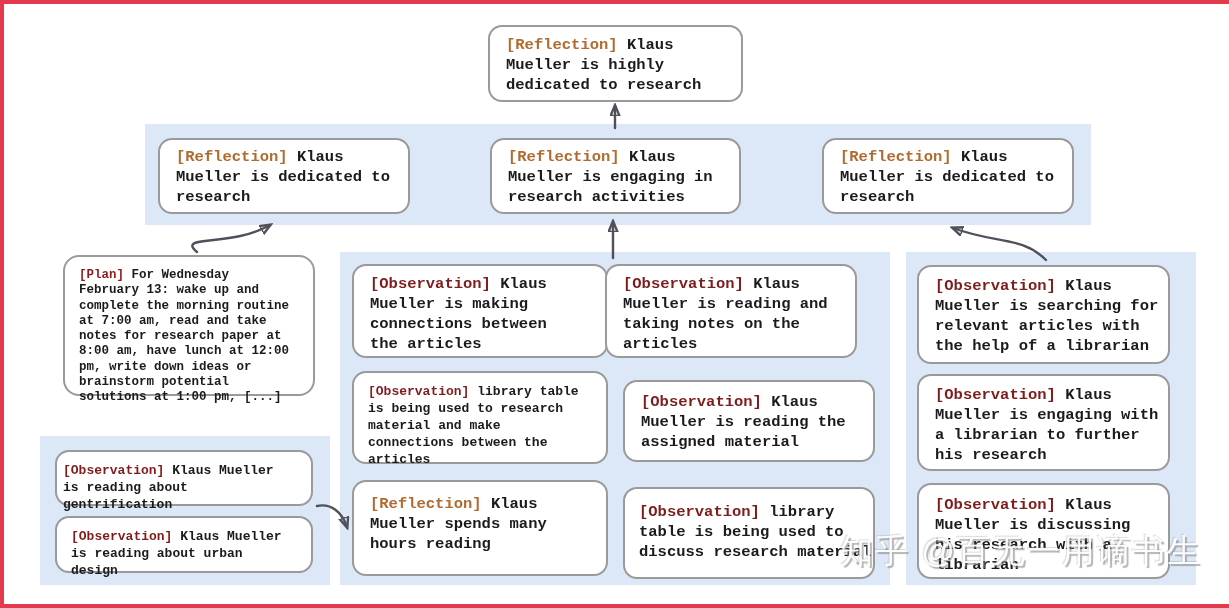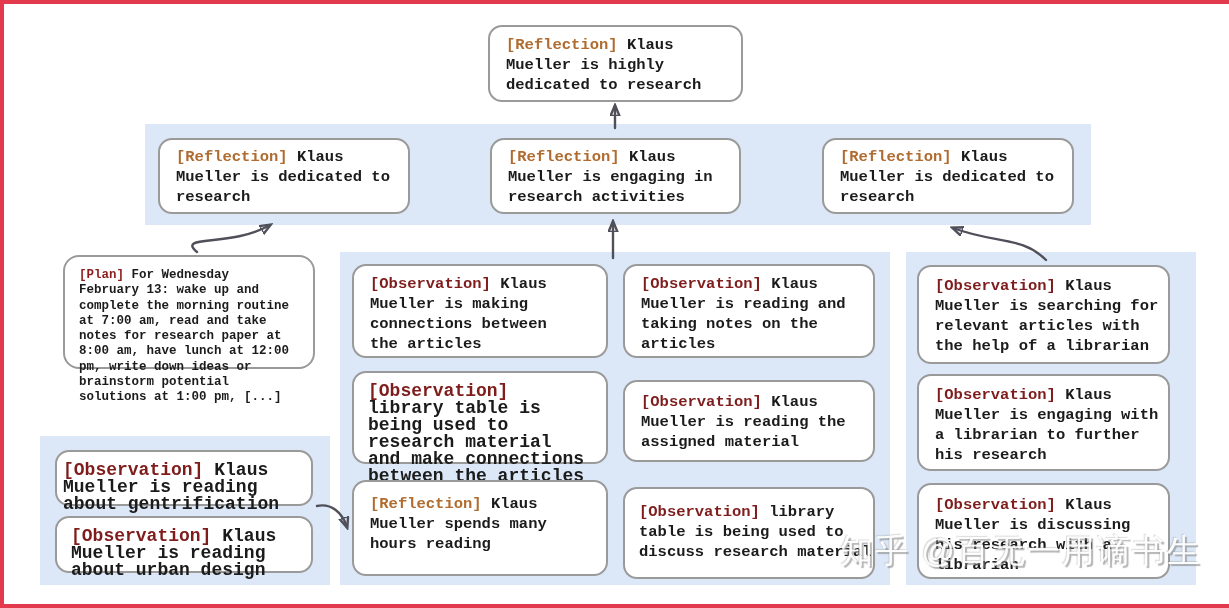--- a/index.html
+++ b/index.html
@@ -14,21 +14,21 @@
   .node {
     position:absolute; background:#ffffff; border:2px solid #9a9a9a;
     border-radius:14px; z-index:10; box-sizing:border-box;
   }
   .nt {
     font-weight:700; color:#1b1b1b; margin-left:16px;
     word-spacing:normal;
   }
   .lg { font-size:15.5px; line-height:20px; }
   .sm { font-size:12.5px; line-height:15.3px; }
-  .md { font-size:18px; line-height:17px; }
+  .md { font-size:13px; line-height:17px; }
   .lbl-refl { color:#b06c30; }
   .lbl-obs  { color:#7f1d1d; }
   .lbl-plan { color:#8e1c1c; }
   #arrows { position:absolute; left:0; top:0; z-index:5; }
   #arrows path { stroke:#50505a; stroke-width:2.4; fill:none; stroke-linecap:round; }
   .watermark {
     position:absolute; left:840px; top:529px; z-index:40;
     font-family:"Liberation Sans","DejaVu Sans",sans-serif;
     font-size:33px; letter-spacing:2px; color:rgba(255,255,255,0.94);
     text-shadow:2px 2px 1px rgba(130,130,130,0.6), -1px -1px 1px rgba(150,150,150,0.35);
@@ -65,42 +65,42 @@
   <div class="node" style="left:158px;top:138px;width:252px;height:76px">
     <div class="nt lg" style="margin-top:7px;width:218px"><span class="lbl-refl">[Reflection]</span> <span>Klaus Mueller is dedicated to research</span></div>
   </div>
   <div class="node" style="left:490px;top:138px;width:251px;height:76px">
     <div class="nt lg" style="margin-top:7px;width:218px"><span class="lbl-refl">[Reflection]</span> <span>Klaus Mueller is engaging in research activities</span></div>
   </div>
   <div class="node" style="left:822px;top:138px;width:252px;height:76px">
     <div class="nt lg" style="margin-top:7px;width:218px"><span class="lbl-refl">[Reflection]</span> <span>Klaus Mueller is dedicated to research</span></div>
   </div>
 
-  <div class="node" style="left:63px;top:255px;width:252px;height:114px;border-radius:16px">
+  <div class="node" style="left:63px;top:255px;width:252px;height:141px;border-radius:16px">
     <div class="nt sm" style="margin:11px 0 0 14px;width:212px"><span class="lbl-plan">[Plan]</span> <span>For Wednesday February 13: wake up and complete the morning routine at 7:00 am, read and take notes for research paper at 8:00 am, have lunch at 12:00 pm, write down ideas or brainstorm potential solutions at 1:00 pm, [...]</span></div>
   </div>
 
   <div class="node" style="left:55px;top:450px;width:258px;height:56px">
     <div class="nt md" style="margin:10px 0 0 6px;width:228px"><span class="lbl-obs">[Observation]</span> <span>Klaus Mueller is reading about gentrification</span></div>
   </div>
   <div class="node" style="left:55px;top:516px;width:258px;height:57px">
     <div class="nt md" style="margin:10px 0 0 14px;width:220px"><span class="lbl-obs">[Observation]</span> <span>Klaus Mueller is reading about urban design</span></div>
   </div>
 
   <div class="node" style="left:352px;top:264px;width:256px;height:94px">
     <div class="nt lg" style="margin-top:8px;width:188px"><span class="lbl-obs">[Observation]</span> <span>Klaus Mueller is making connections between the articles</span></div>
   </div>
   <div class="node" style="left:352px;top:371px;width:256px;height:93px">
     <div class="nt md" style="margin:10px 0 0 14px;width:220px"><span class="lbl-obs">[Observation]</span> <span>library table is being used to research material and make connections between the articles</span></div>
   </div>
   <div class="node" style="left:352px;top:480px;width:256px;height:96px">
     <div class="nt lg" style="margin-top:12px;width:200px"><span class="lbl-refl">[Reflection]</span> <span>Klaus Mueller spends many hours reading</span></div>
   </div>
 
-  <div class="node" style="left:623px;top:264px;width:252px;height:94px">
+  <div class="node" style="left:605px;top:264px;width:252px;height:94px">
     <div class="nt lg" style="margin-top:8px;width:210px"><span class="lbl-obs">[Observation]</span> <span>Klaus Mueller is reading and taking notes on the articles</span></div>
   </div>
   <div class="node" style="left:623px;top:380px;width:252px;height:82px">
     <div class="nt lg" style="margin-top:10px;width:210px"><span class="lbl-obs">[Observation]</span> <span>Klaus Mueller is reading the assigned material</span></div>
   </div>
   <div class="node" style="left:623px;top:487px;width:252px;height:92px">
     <div class="nt lg" style="margin:13px 8px 0 14px;width:234px"><span class="lbl-obs">[Observation]</span> <span>library table is being used to discuss research material</span></div>
   </div>
 
   <div class="node" style="left:917px;top:265px;width:253px;height:99px">

